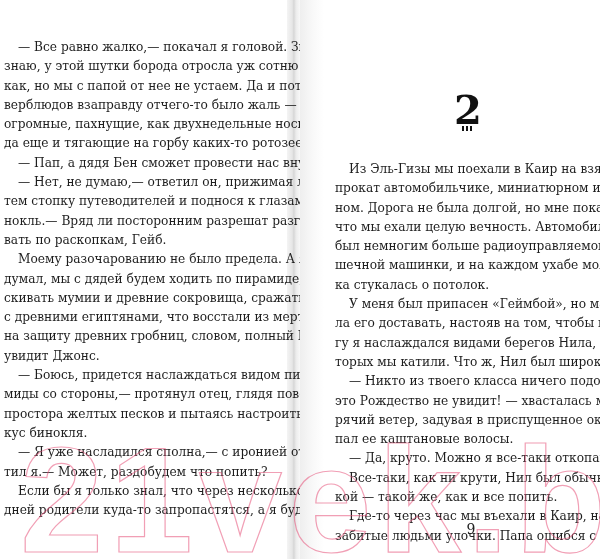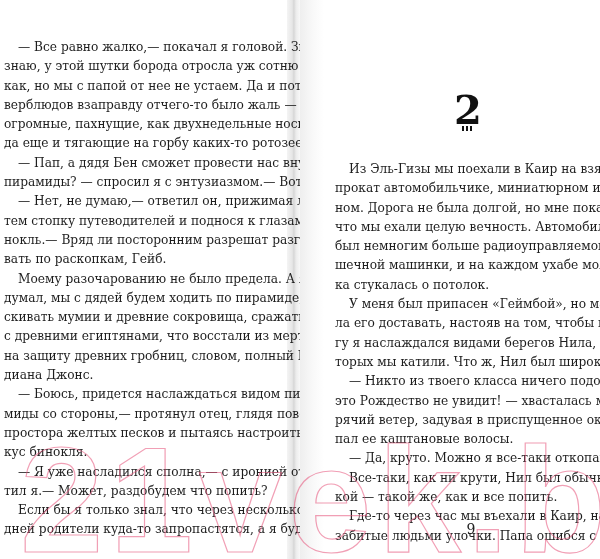--- a/index.html
+++ b/index.html
@@ -61,31 +61,30 @@
 <div class="spread">
   <div class="page page-left">
     <div class="text" id="left-text">
         <span class="line indent">— Все равно жалко,— покачал я головой. Знаю-</span>
         <span class="line">знаю, у этой шутки борода отросла уж сотню лет</span>
         <span class="line">как, но мы с папой от нее не устаем. Да и потом,</span>
         <span class="line">верблюдов взаправду отчего-то было жаль — такие</span>
         <span class="line">огромные, пахнущие, как двухнедельные носки,</span>
         <span class="line last">да еще и тягающие на горбу каких-то ротозеев.</span>
         <span class="line indent">— Пап, а дядя Бен сможет провести нас внутрь</span>
-        <span class="line">пирамиды? — спросил я с энтузиазмом.— Вот</span>
         <span class="line indent">— Нет, не думаю,— ответил он, прижимая лок-</span>
         <span class="line">тем стопку путеводителей и поднося к глазам би-</span>
         <span class="line">нокль.— Вряд ли посторонним разрешат разгули-</span>
         <span class="line last">вать по раскопкам, Гейб.</span>
         <span class="line indent">Моему разочарованию не было предела. А я-то</span>
         <span class="line">думал, мы с дядей будем ходить по пирамиде, оты-</span>
         <span class="line">скивать мумии и древние сокровища, сражаться</span>
         <span class="line">с древними египтянами, что восстали из мертвых</span>
         <span class="line">на защиту древних гробниц, словом, полный Ин-</span>
-        <span class="line last">диана Джонс.</span>
+        <span class="line last">увидит Джонс.</span>
         <span class="line indent">— Боюсь, придется наслаждаться видом пира-</span>
         <span class="line">миды со стороны,— протянул отец, глядя поверх</span>
         <span class="line">простора желтых песков и пытаясь настроить фо-</span>
         <span class="line last">кус бинокля.</span>
         <span class="line indent">— Я уже насладился сполна,— с иронией отве-</span>
         <span class="line last">тил я.— Может, раздобудем что попить?</span>
         <span class="line indent">Если бы я только знал, что через несколько</span>
         <span class="line">дней родители куда-то запропастятся, а я буду</span>
       </div>
   </div>

